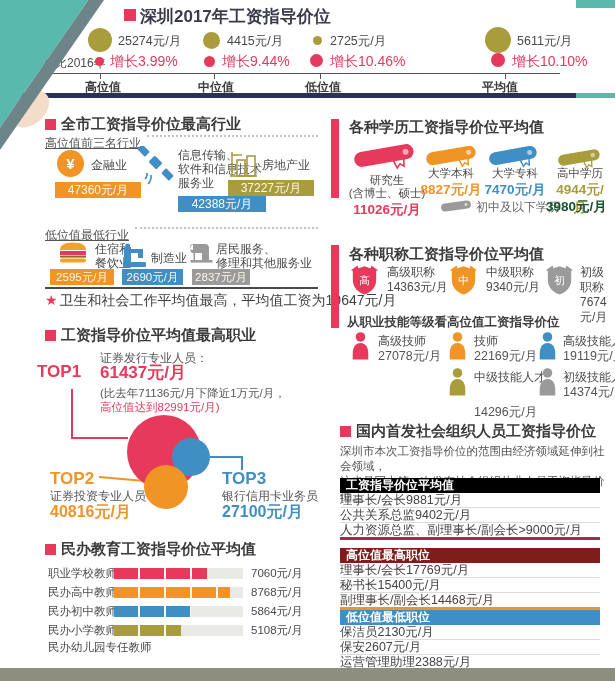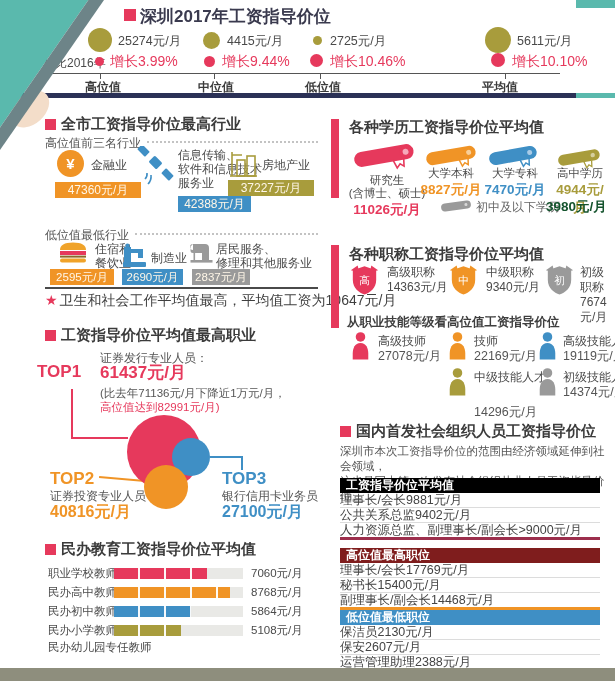--- a/index.html
+++ b/index.html
@@ -27,21 +27,21 @@
   .decor-teal{left:0;top:0;width:104px;height:150px;background:#5ab9ad;
               clip-path:polygon(0 0,85% 0,0 85%);z-index:30;}
   .decor-stripe{left:0;top:0;width:104px;height:150px;background:#6d8488;
               clip-path:polygon(85% 0,100% 0,0 100%,0 85%);z-index:30;}
   .decor-peach{left:8px;top:94px;width:44px;height:30px;background:#f3ddc9;border-radius:50%;
               transform:rotate(-42deg);z-index:29;}
 
   
   .sec-title{font-size:15px;font-weight:bold;color:#3b3b3b;display:flex;align-items:center;}
   .sq{width:11px;height:11px;background:#e6395c;margin-right:5px;flex:0 0 auto;}
-  .sub-row{display:flex;align-items:center;width:273px;font-size:12px;color:#555;}
+  .sub-row{display:flex;align-items:flex-start;width:273px;font-size:12px;color:#555;text-decoration:underline;}
   .dots{flex:1;border-bottom:2px dotted #c3c3c3;margin-left:6px;margin-bottom:4px;}
 
   .badge{font-size:12px;color:#fff7e8;text-align:center;line-height:16px;height:16px;}
   .bg-orange{background:#f09426;} .bg-blue{background:#3f8fc5;}
   .bg-olive{background:#a89c3c;} .bg-gray{background:#9a9a9a;}
   .ind-name{font-size:12px;color:#4a4a4a;line-height:14px;}
   .hline{height:2px;background:#4a4a4a;}
   .note{font-size:14px;color:#3f3f3f;}
   .note .star{color:#e6395c;margin-right:2px;}
 
@@ -158,21 +158,21 @@
       </g>
       <path d="M12 27 a7 7 0 0 1 -2 6" stroke="#3f8fc5" fill="none" stroke-width="1.6"></path>
       <path d="M16 29 a11 11 0 0 1 -3 9" stroke="#3f8fc5" fill="none" stroke-width="1.6"></path>
     </svg>
   </div>
   <div class="abs ind-name" style="left:178px;top:148px;">
     <div>信息传输、</div>
     <div>软件和信息技术</div>
     <div>服务业</div>
   </div>
-  <div class="abs badge bg-blue" style="left:178px;top:196px;width:73px;">42388元/月</div>
+  <div class="abs badge bg-blue" style="left:178px;top:196px;width:88px;">42388元/月</div>
 
   <div class="abs" style="left:228px;top:150px;">
     <svg width="30" height="28" viewBox="0 0 30 28">
       <g stroke="#a89c3c" fill="none" stroke-width="1.6">
         <path d="M4 2 v24 M4 5 h10"></path>
         <rect x="9" y="10" width="8" height="16"></rect>
         <rect x="19" y="6" width="8" height="20"></rect>
         <path d="M2 26 h27"></path>
       </g>
     </svg>

